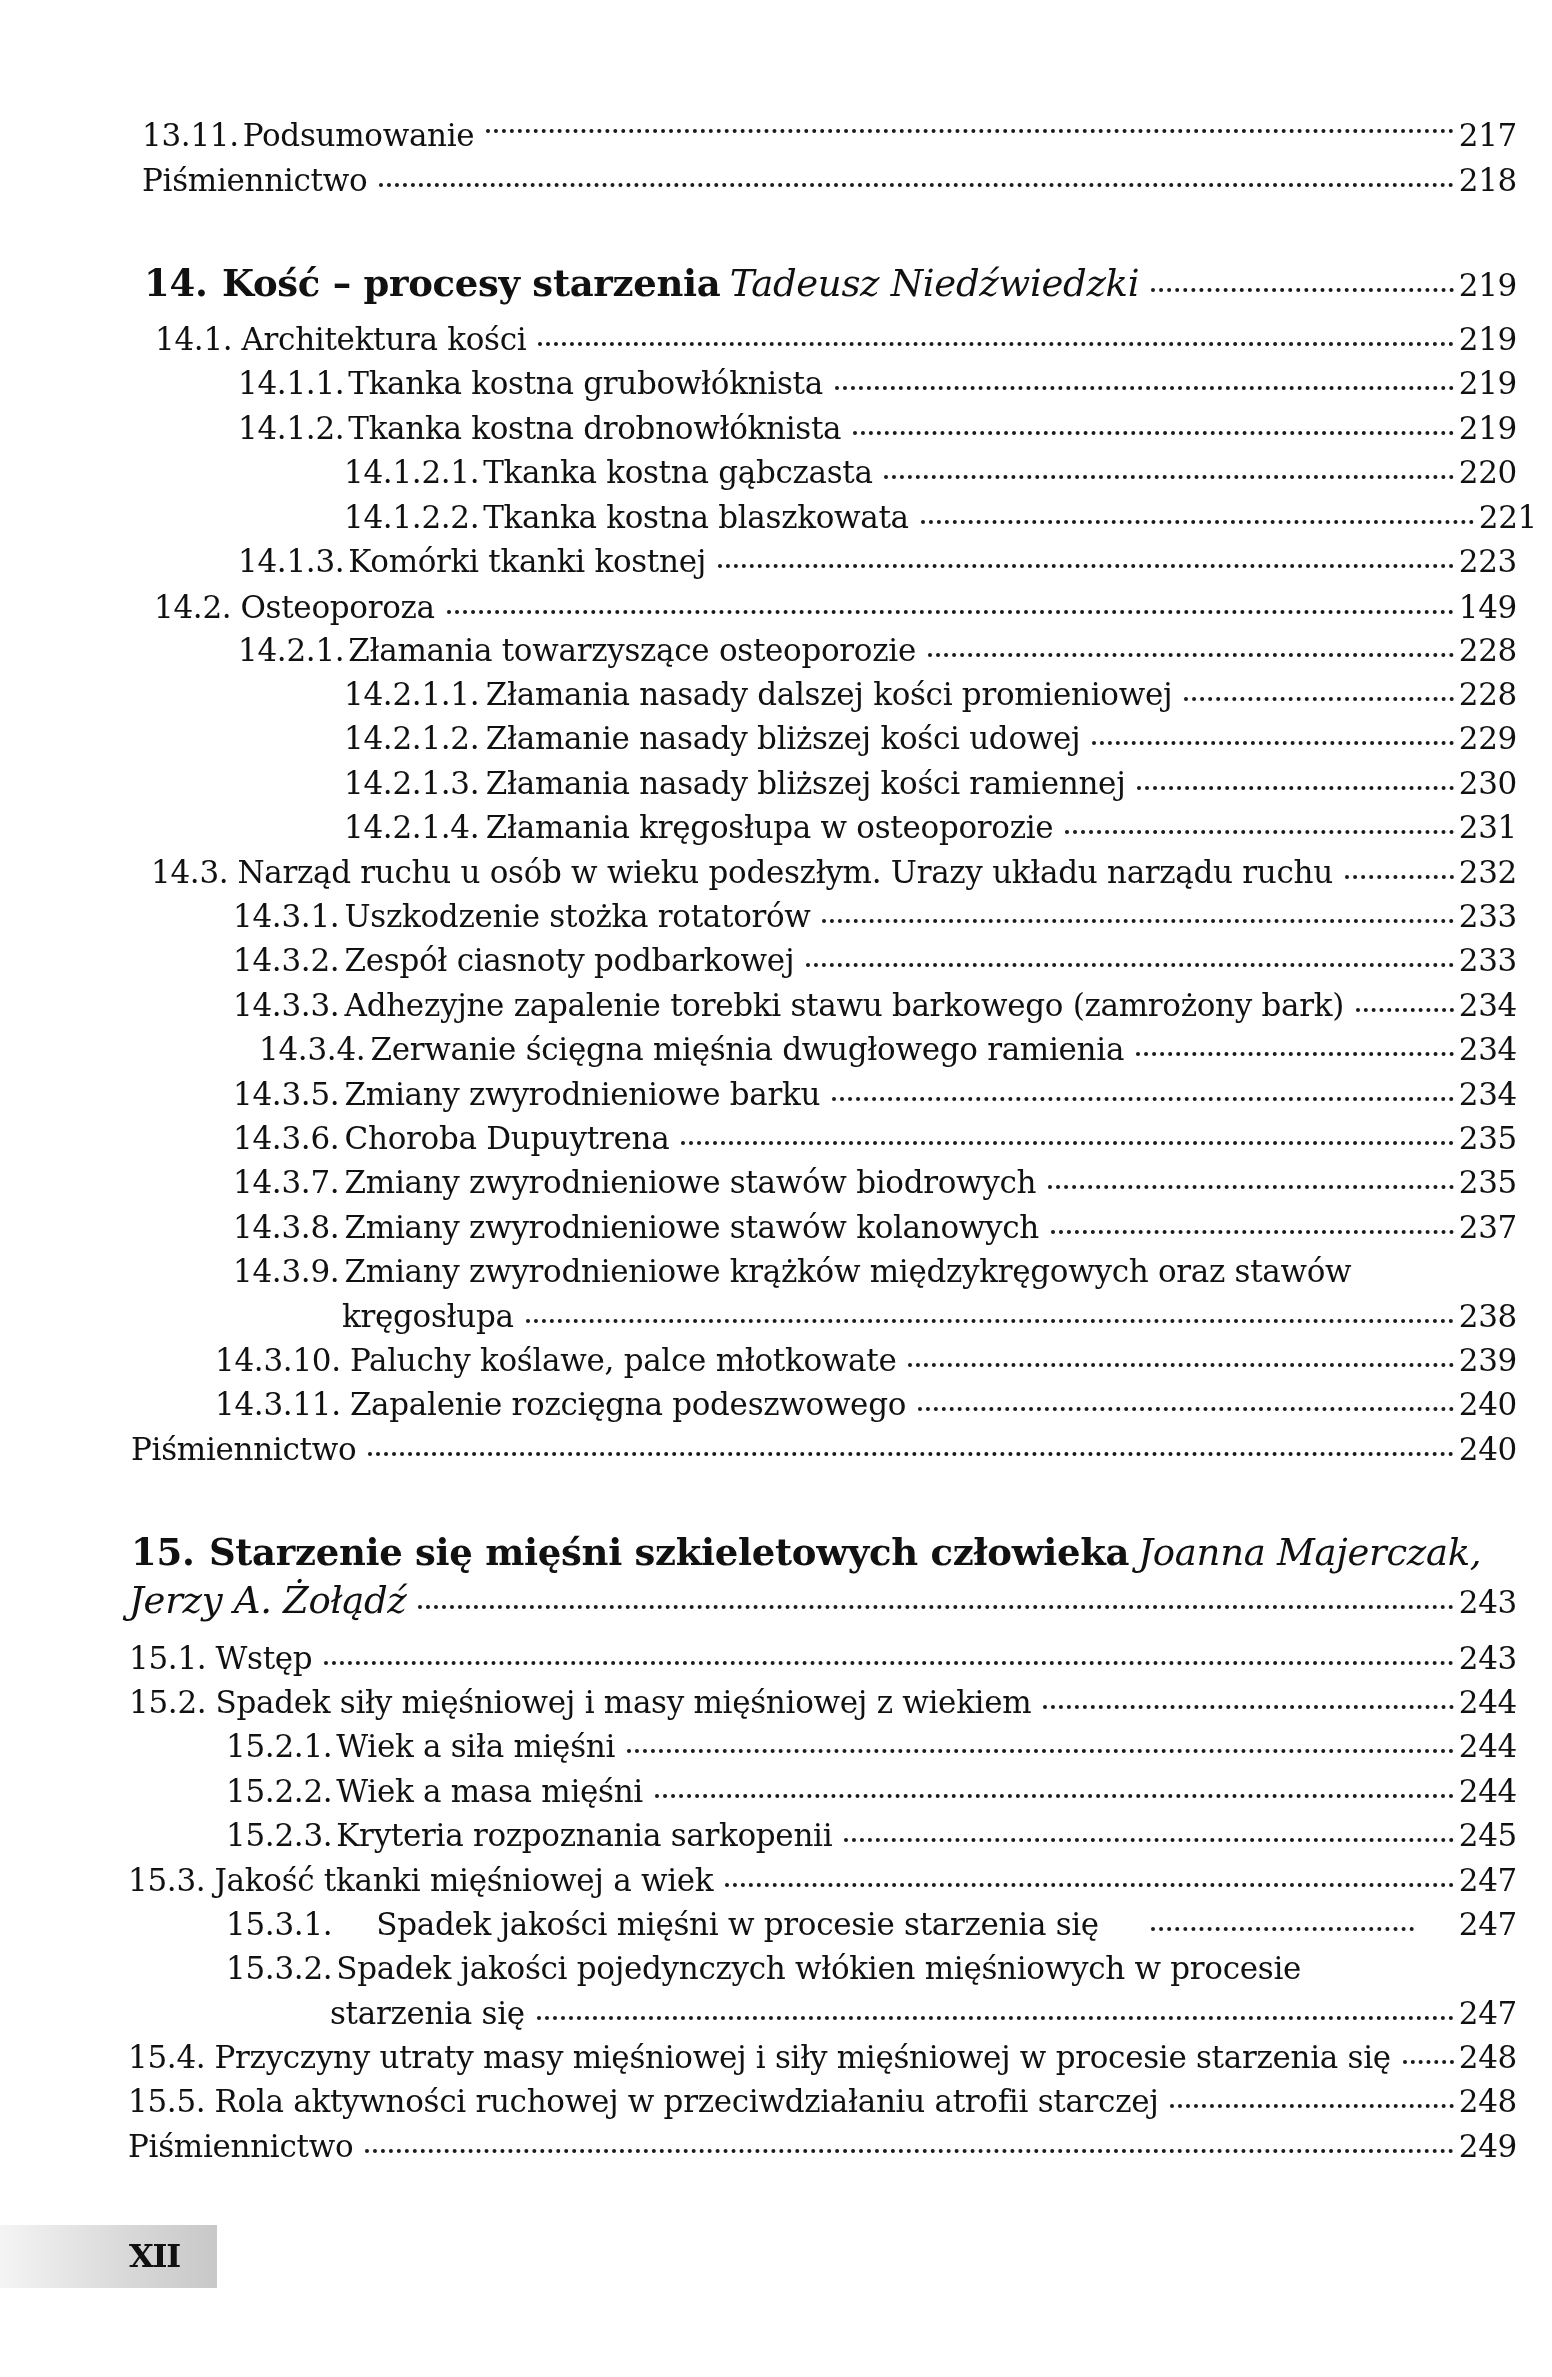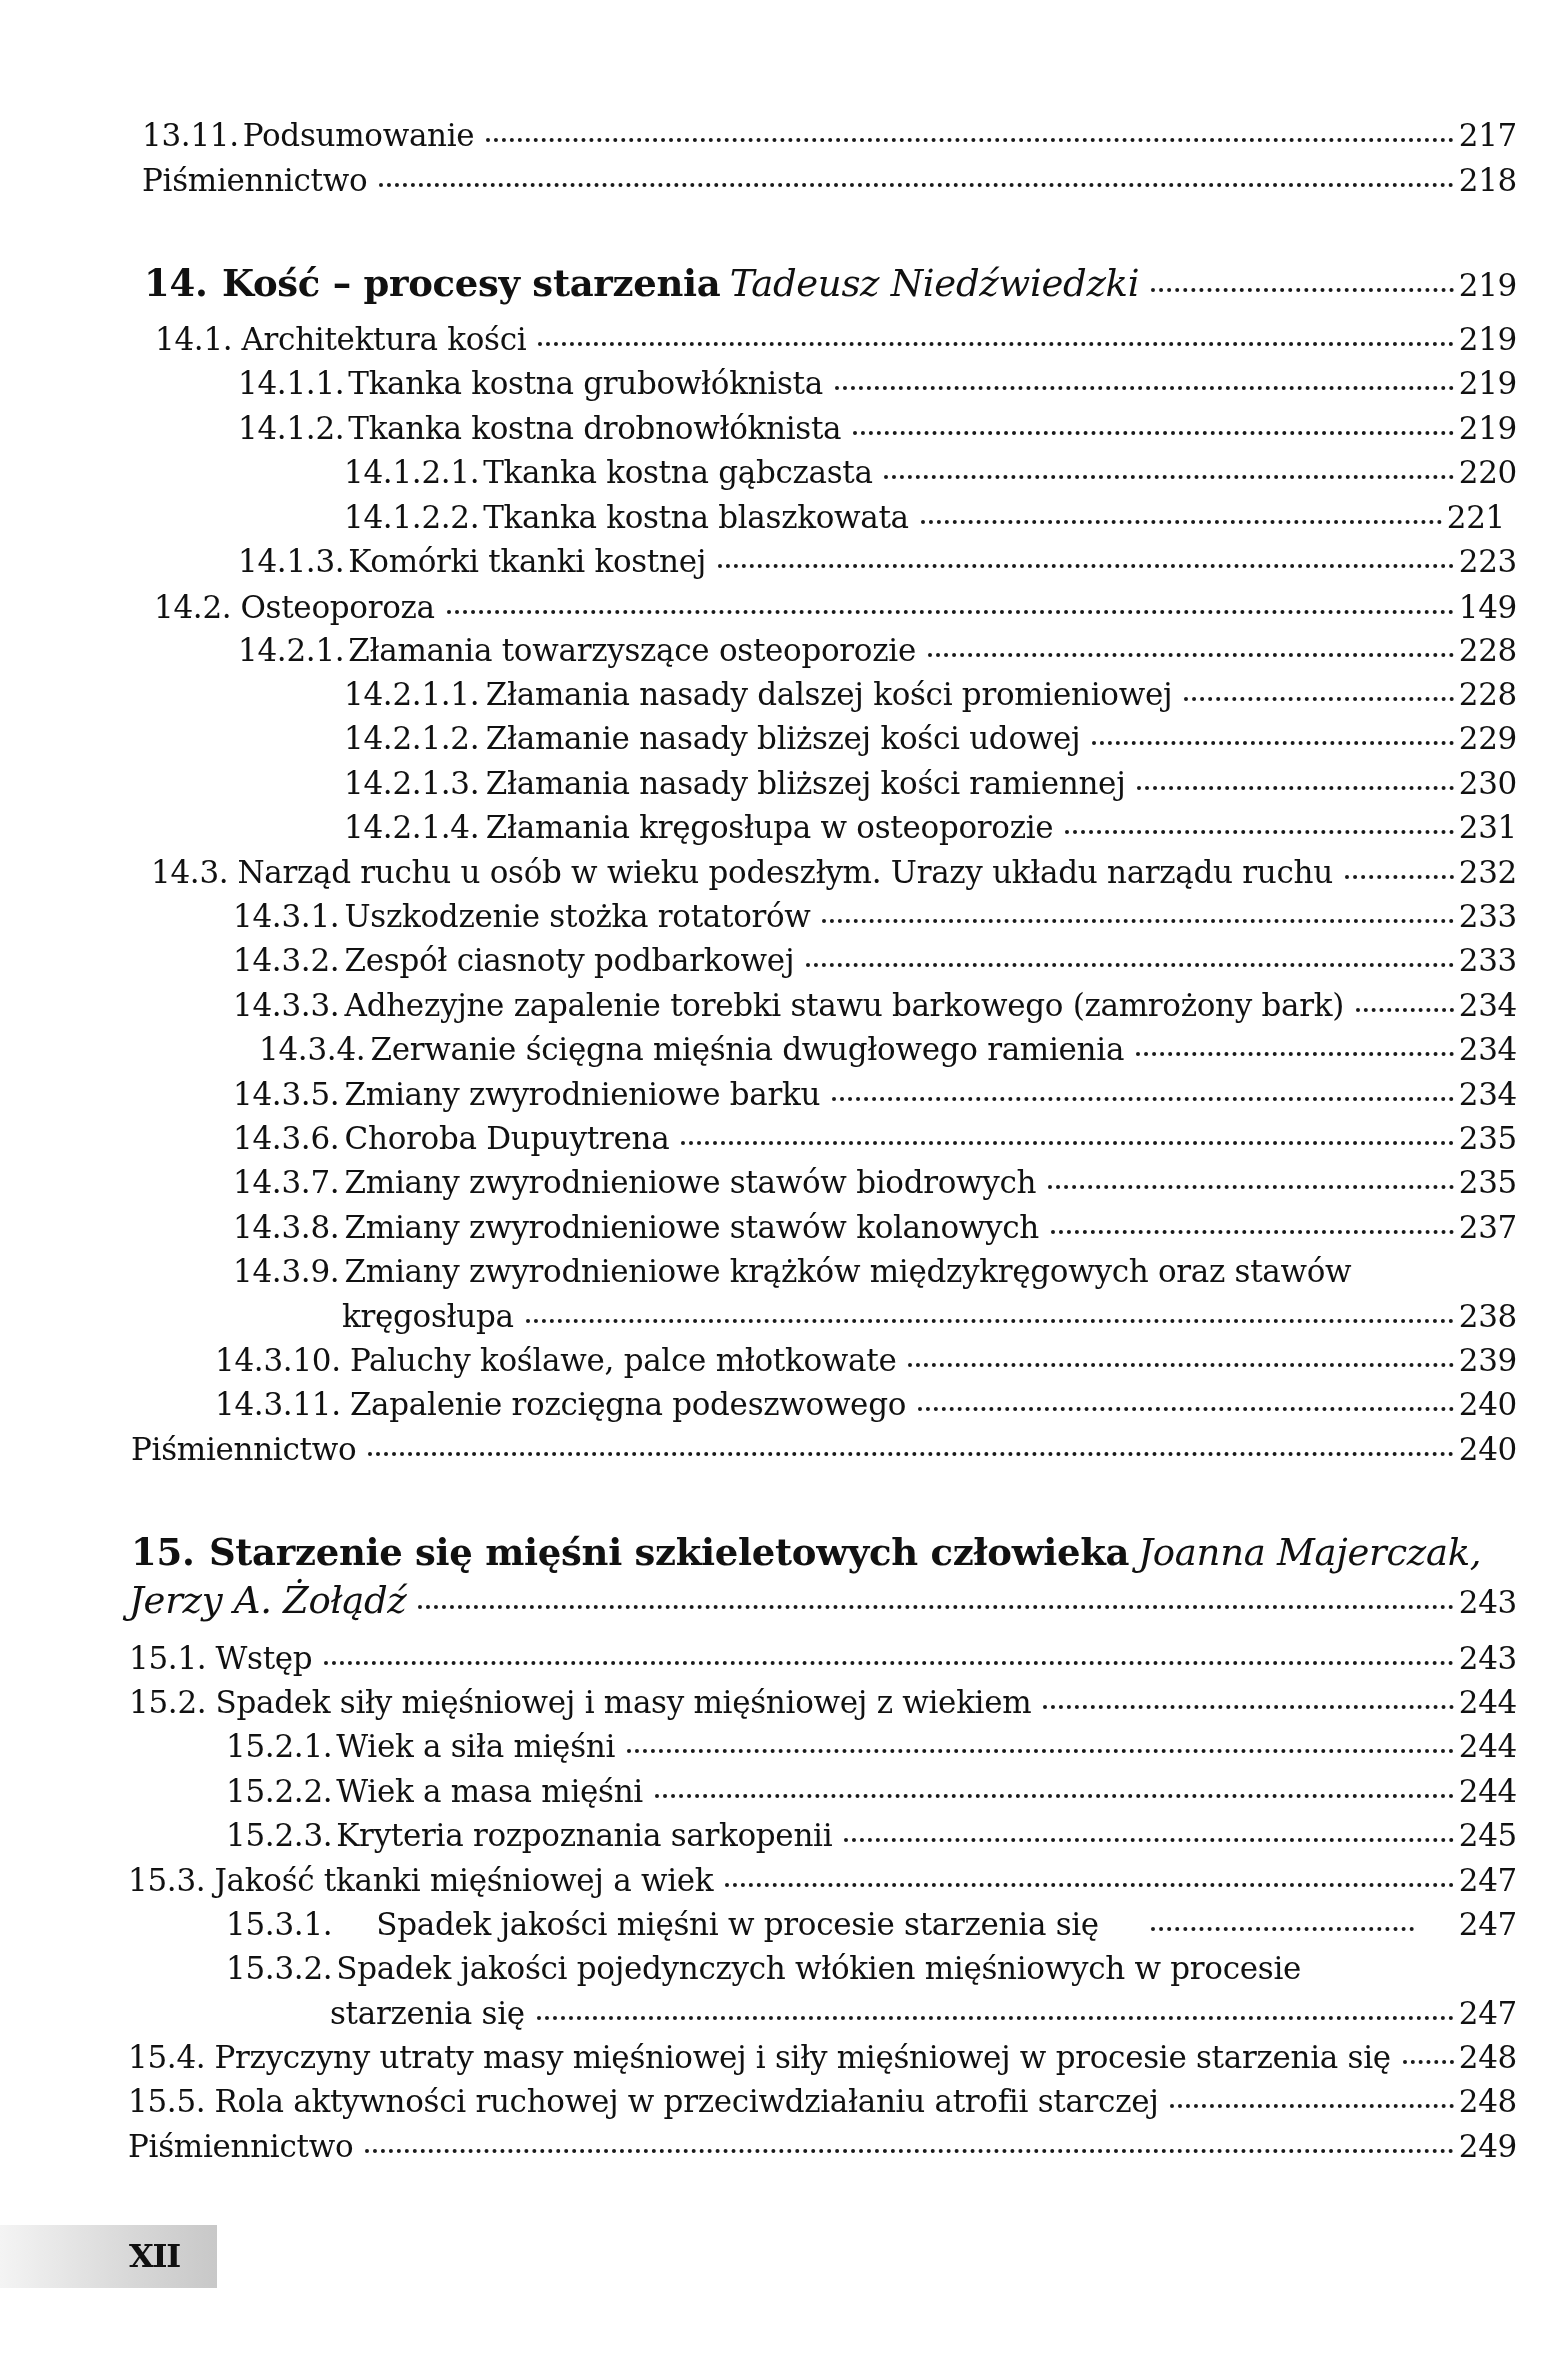--- a/index.html
+++ b/index.html
@@ -34,21 +34,21 @@
     font-family: "DejaVu Serif", "Liberation Serif", serif;
     font-weight: bold; font-size: 32px; line-height: 46px; color: #111;
     letter-spacing: -1.3px;
   }
 </style>
 </head>
 <body>
 
 <div class="page">
 
-  <div class="row" style="top:112px; padding-left:142px; padding-right:36px;">
+  <div class="row" style="top:112px; padding-left:142px; padding-right:36px;align-items:center;">
     <span class="num">13.11.</span>
       <span class="title" style="margin-left:3.9px">Podsumowanie</span>
       <span class="leader"></span>
       <span class="page-num">217</span>
   </div>
 
   <div class="row" style="top:157px; padding-left:142px; padding-right:36px;">
     <span class="title">Piśmiennictwo</span>
       <span class="leader"></span>
       <span class="page-num">218</span>
@@ -79,21 +79,21 @@
       <span class="title" style="margin-left:3.9px">Tkanka kostna drobnowłóknista</span>
       <span class="leader"></span>
       <span class="page-num">219</span>
   </div>
   <div class="row" style="top:449px; padding-left:344px; padding-right:36px;">
     <span class="num">14.1.2.1.</span>
       <span class="title" style="margin-left:3.9px">Tkanka kostna gąbczasta</span>
       <span class="leader"></span>
       <span class="page-num">220</span>
   </div>
-  <div class="row" style="top:494px; padding-left:344px; padding-right:48px;">
+  <div class="row" style="top:494px; padding-left:344px; padding-right:16px;">
     <span class="num">14.1.2.2.</span>
       <span class="title" style="margin-left:3.9px">Tkanka kostna blaszkowata</span>
       <span class="leader"></span>
       <span class="page-num">221</span>
   </div>
   <div class="row" style="top:538px; padding-left:238px; padding-right:36px;">
     <span class="num">14.1.3.</span>
       <span class="title" style="margin-left:3.9px">Komórki tkanki kostnej</span>
       <span class="leader"></span>
       <span class="page-num">223</span>

